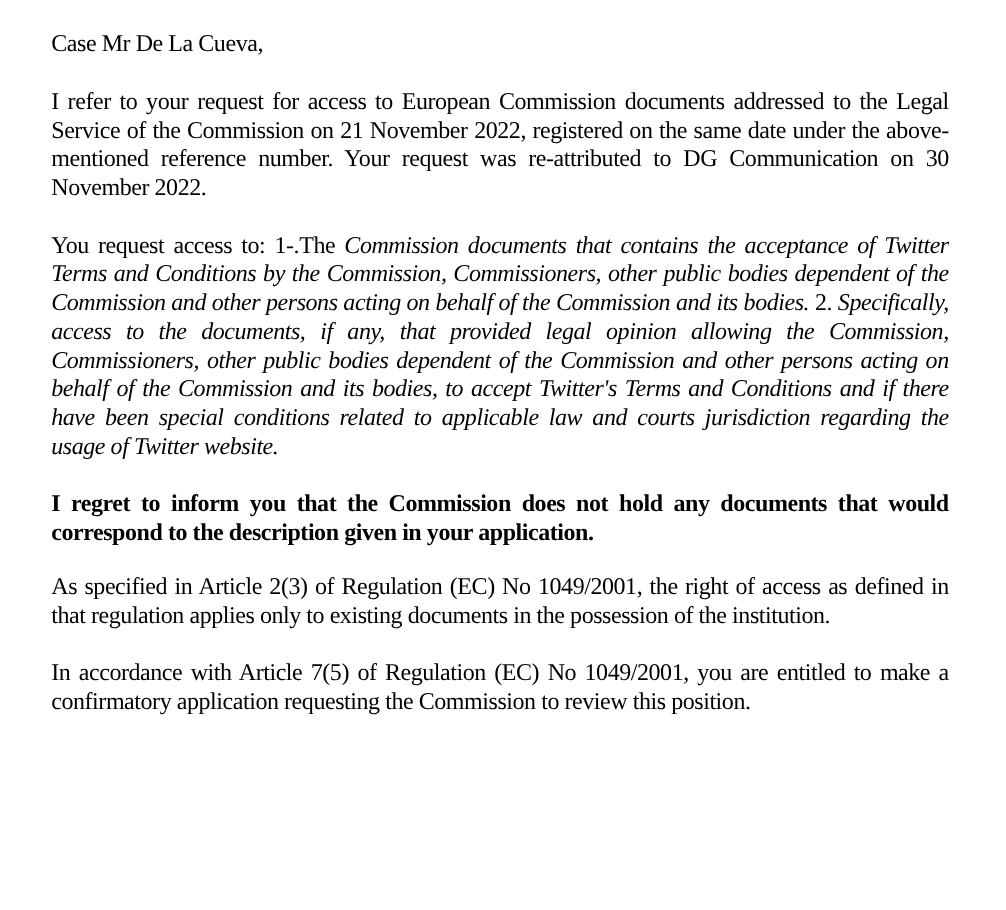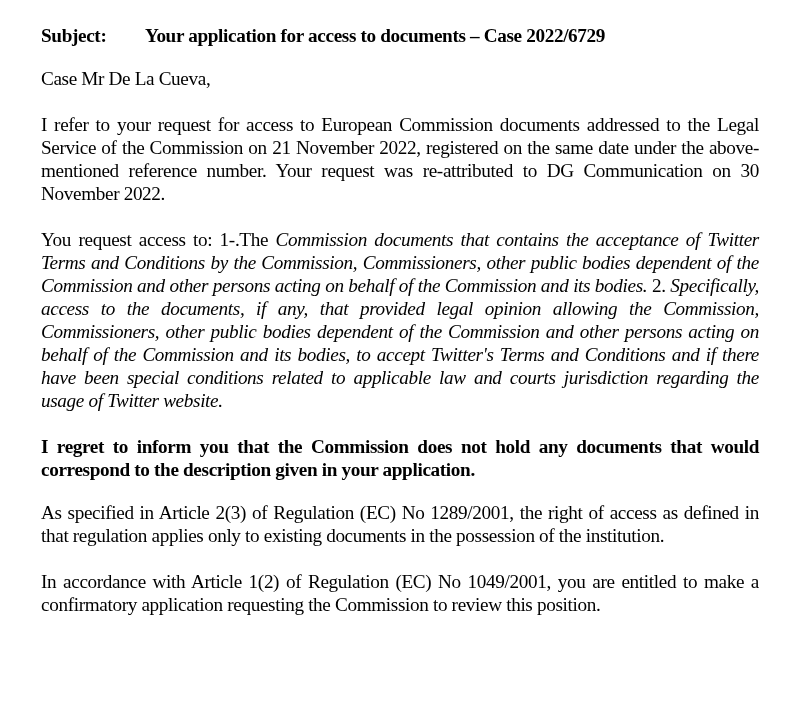--- a/index.html
+++ b/index.html
@@ -46,30 +46,27 @@
       font-weight: bold;
     }
     em {
     }
   </style>
 </head>
 <body>
 
 <div class="page">
 
-  <div class="subject">
-    <span class="subject-label">Subject:</span><span>Your application for access to documents – Case 2022/6729</span>
-  </div>
 
   <div class="salutation">Case Mr De La Cueva,</div>
 
   <p class="body-para">I refer to your request for access to European Commission documents addressed to the Legal Service of the Commission on 21 November 2022, registered on the same date under the above-mentioned reference number. Your request was re-attributed to DG Communication on 30 November 2022.</p>
 
   <p class="body-para"><span>You request access to: 1-.The </span><em>Commission documents that contains the acceptance of Twitter Terms and Conditions by the Commission, Commissioners, other public bodies dependent of the Commission and other persons acting on behalf of the Commission and its bodies.</em><span> 2. </span><em>Specifically, access to the documents, if any, that provided legal opinion allowing the Commission, Commissioners, other public bodies dependent of the Commission and other persons acting on behalf of the Commission and its bodies, to accept Twitter's Terms and Conditions and if there have been special conditions related to applicable law and courts jurisdiction regarding the usage of Twitter website.</em></p>
 
   <p class="body-para tight">I regret to inform you that the Commission does not hold any documents that would correspond to the description given in your application.</p>
 
-  <p class="body-para">As specified in Article 2(3) of Regulation (EC) No 1289/2001, the right of access as defined in that regulation applies only to existing documents in the possession of the institution.</p>
+  <p class="body-para">As specified in Article 2(3) of Regulation (EC) No 1049/2001, the right of access as defined in that regulation applies only to existing documents in the possession of the institution.</p>
 
 
-  <p class="body-para">In accordance with Article 1(2) of Regulation (EC) No 1049/2001, you are entitled to make a confirmatory application requesting the Commission to review this position.</p>
+  <p class="body-para">In accordance with Article 7(5) of Regulation (EC) No 1049/2001, you are entitled to make a confirmatory application requesting the Commission to review this position.</p>
 
 </div>
 
 </body></html>

